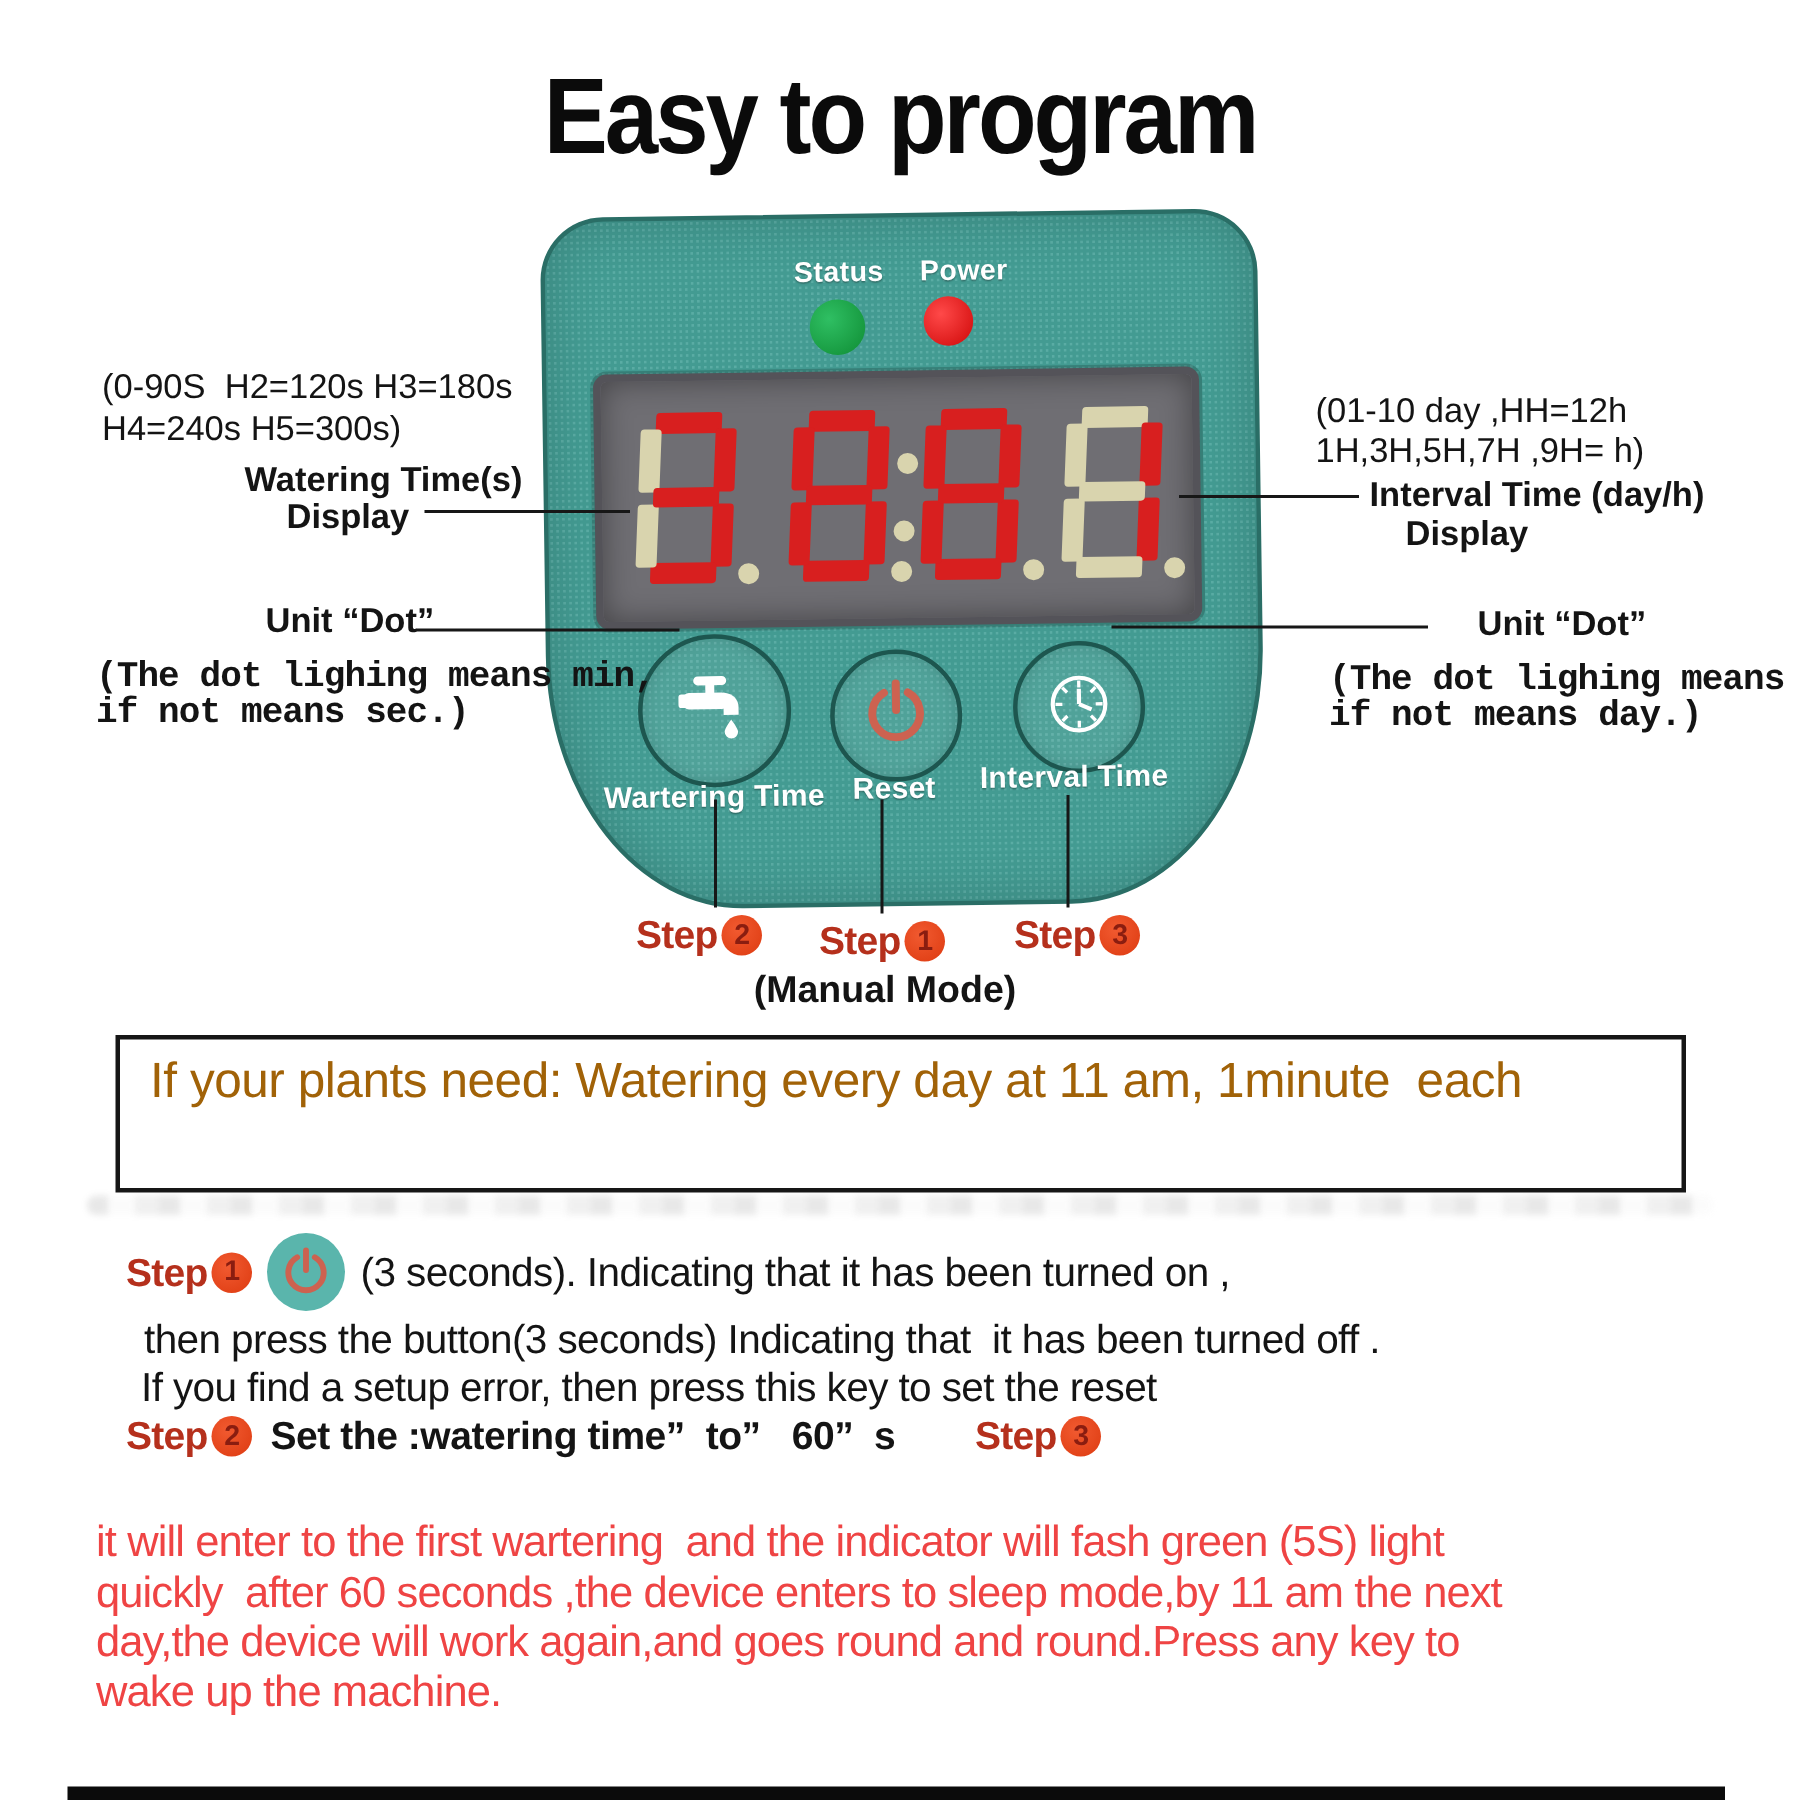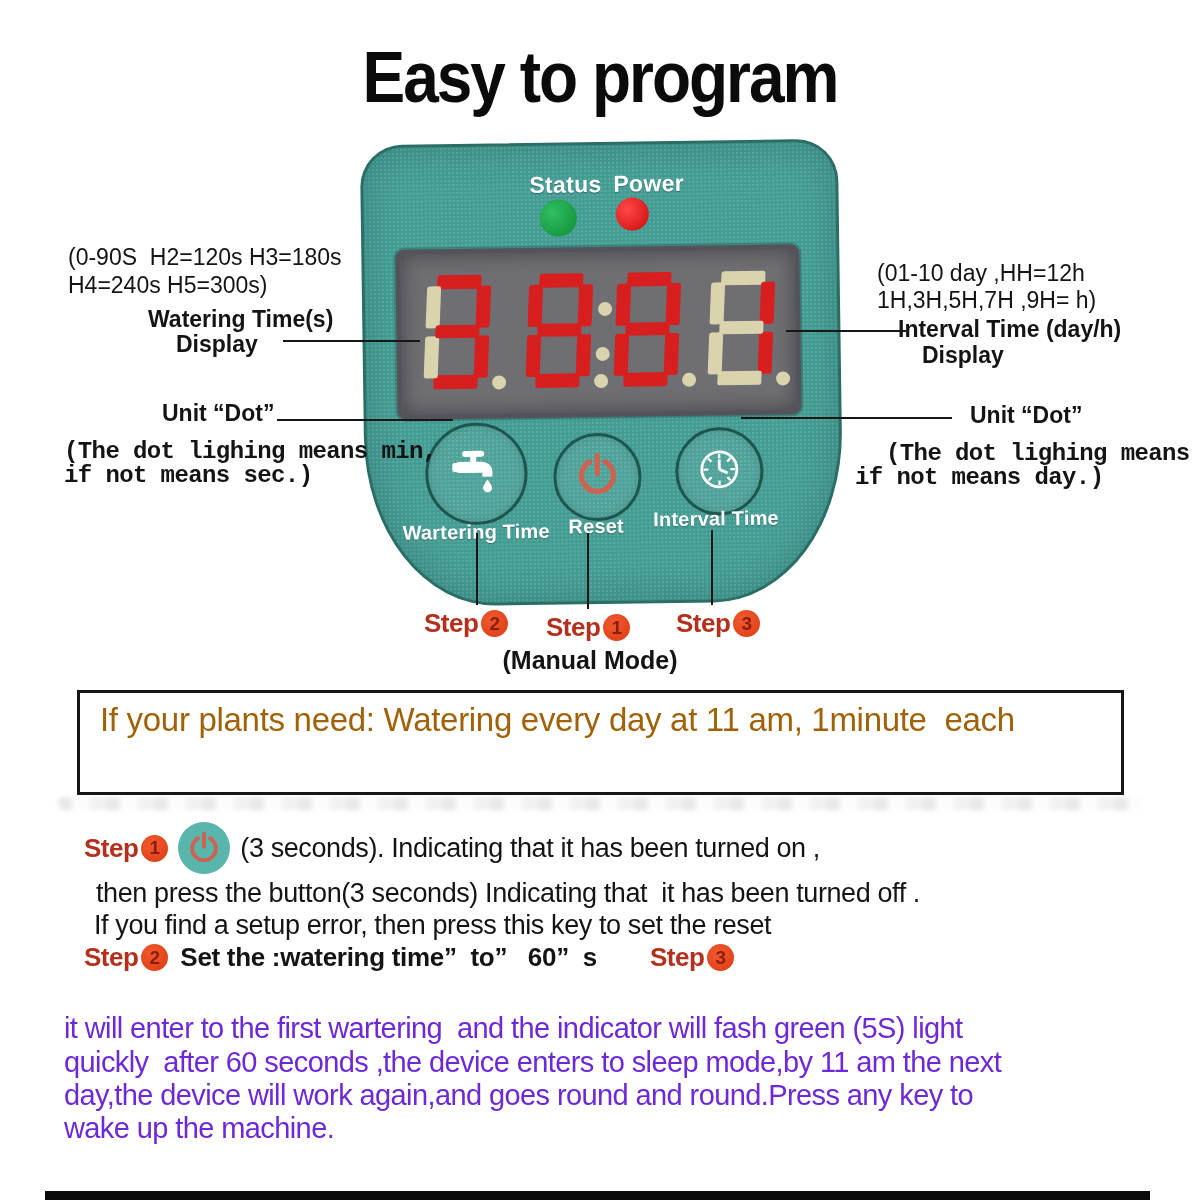--- a/index.html
+++ b/index.html
@@ -12,21 +12,21 @@
 
   
   .device{position:absolute;left:363px;top:142px;width:472px;height:456px;
           background-color:#47a39a;
           background-image:radial-gradient(rgba(255,255,255,.10) 1px, rgba(0,0,0,.05) 1px);
           background-size:4px 4px;
           border:3px solid #2a6e66;
           border-radius:42px 42px 130px 130px / 42px 42px 170px 170px;
           box-shadow:inset 0 0 34px rgba(0,0,0,.16);
           transform:rotate(-0.8deg);}
-  .device-label{position:absolute;color:#fff;font-weight:700;font-size:23px;letter-spacing:.3px;
+  .device-label{position:absolute;color:#fff;font-weight:700;font-size:19px;letter-spacing:.3px;
                 text-shadow:0 1px 1px rgba(0,0,0,.3);}
   .status-label{left:166px;top:26px;} .power-label{left:250px;top:26px;}
   .led{position:absolute;border-radius:50%;}
   .led-green{left:176px;top:54px;width:37px;height:37px;background:radial-gradient(circle at 35% 35%,#2fbf63,#0e8c33);}
   .led-red{left:252px;top:53px;width:33px;height:33px;background:radial-gradient(circle at 35% 35%,#ff4949,#ce0707);}
 
   
   .display{position:absolute;left:31px;top:102px;width:394px;height:160px;background:#6f6e73;
            border:5px solid #545359;border-radius:9px;
            box-shadow:inset 0 0 20px rgba(0,0,0,.38),0 0 0 2px rgba(0,0,0,.18);}
@@ -52,21 +52,21 @@
   .btn-reset{left:186px;top:288px;width:82px;height:82px;}
   .btn-interval{left:308px;top:284px;width:82px;height:82px;}
   .btn-label{position:absolute;color:#fff;font-weight:700;font-size:20px;text-align:center;
              text-shadow:0 1px 1px rgba(0,0,0,.3);letter-spacing:.2px;}
   .lbl-watering{left:8px;top:374px;width:200px;}
   .lbl-reset{left:188px;top:370px;width:80px;}
   .lbl-interval{left:258px;top:364px;width:180px;}
 
   
   .ann{position:absolute;white-space:pre;font-size:23px;color:#141414;}
-  .ann-b{font-weight:700;}
+  .ann-b{font-weight:700;margin-left:15px;}
   .ann-narrow{font-weight:700;font-size:24px;letter-spacing:-.6px;font-family:Liberation Mono, monospace;}
 
   
   .hline,.vline{position:absolute;background:#171717;z-index:5;}
 
   
   .step-marker{position:absolute;display:flex;align-items:center;gap:3px;z-index:6;}
   .step-word{color:#b5301c;font-weight:700;font-size:26px;letter-spacing:-.5px;}
   .step-num{width:27px;height:27px;border-radius:50%;flex:0 0 auto;
             background:radial-gradient(circle at 40% 35%,#f15a30,#dd3a10);
@@ -86,21 +86,21 @@
   .body-text{font-size:27px;color:#141414;letter-spacing:-.4px;white-space:pre;}
   .s1-row1{position:absolute;left:84px;top:822px;display:flex;align-items:center;gap:10px;}
   .inline-power{width:52px;height:52px;border-radius:50%;background:#5ab5ac;flex:0 0 auto;
                 display:flex;align-items:center;justify-content:center;}
   .s1-row2{position:absolute;left:96px;top:878px;}
   .s1-row3{position:absolute;left:94px;top:910px;text-align:center;}
   .s23{position:absolute;top:942px;display:flex;align-items:center;gap:12px;}
   .s23-a{left:84px;} .s23-b{left:650px;}
   .s23-text{font-size:26px;font-weight:600;color:#141414;letter-spacing:-.3px;white-space:pre;}
 
-  .bp{position:absolute;left:64px;white-space:pre;font-size:29px;letter-spacing:-.6px;color:#6d28d9;}
+  .bp{position:absolute;left:64px;white-space:pre;font-size:29px;letter-spacing:-.6px;color:#ef4444;}
   .bp1{top:1012px;} .bp2{top:1046px;} .bp3{top:1079px;} .bp4{top:1112px;}
 
   .bottom-bar{position:absolute;left:45px;top:1191px;width:1105px;height:9px;background:#0b0b0b;}
 </style>
 </head>
 <body>
 
 <div class="title">Easy to program</div>
 
 <div class="device">
@@ -208,21 +208,21 @@
 <div class="ann" style="left:877px;top:260px;">(01-10 day ,HH=12h</div>
 <div class="ann" style="left:877px;top:287px;">1H,3H,5H,7H ,9H= h)</div>
 <div class="ann ann-b" style="left:898px;top:316px;"><span>Interval Time </span><span style="font-weight:900;">(day/h)</span></div>
 <div class="ann ann-b" style="left:922px;top:342px;">Display</div>
 
 <div class="ann ann-b" style="left:162px;top:400px;">Unit “Dot”</div>
 <div class="ann ann-narrow" style="left:64px;top:438px;">(The dot lighing means min,</div>
 <div class="ann ann-narrow" style="left:64px;top:462px;">if not means sec.)</div>
 <div class="ann ann-b" style="left:970px;top:402px;">Unit “Dot”</div>
 <div class="ann ann-narrow" style="left:886px;top:440px;">(The dot lighing means hour,</div>
-<div class="ann ann-narrow" style="left:855px;top:464px;text-align:right;">if not means day.)</div>
+<div class="ann ann-narrow" style="left:886px;top:464px;text-align:right;">if not means day.)</div>
 
 <div class="hline" style="left:283px;top:340px;width:137px;height:2px;"></div>
 <div class="hline" style="left:786px;top:330px;width:120px;height:2px;"></div>
 <div class="hline" style="left:277px;top:419px;width:176px;height:2px;"></div>
 <div class="hline" style="left:741px;top:417px;width:211px;height:2px;"></div>
 <div class="vline" style="left:476px;top:533px;width:2px;height:72px;"></div>
 <div class="vline" style="left:587px;top:533px;width:2px;height:76px;"></div>
 <div class="vline" style="left:711px;top:530px;width:2px;height:75px;"></div>
 
 <div class="step-marker" style="left:424px;top:608px;">

